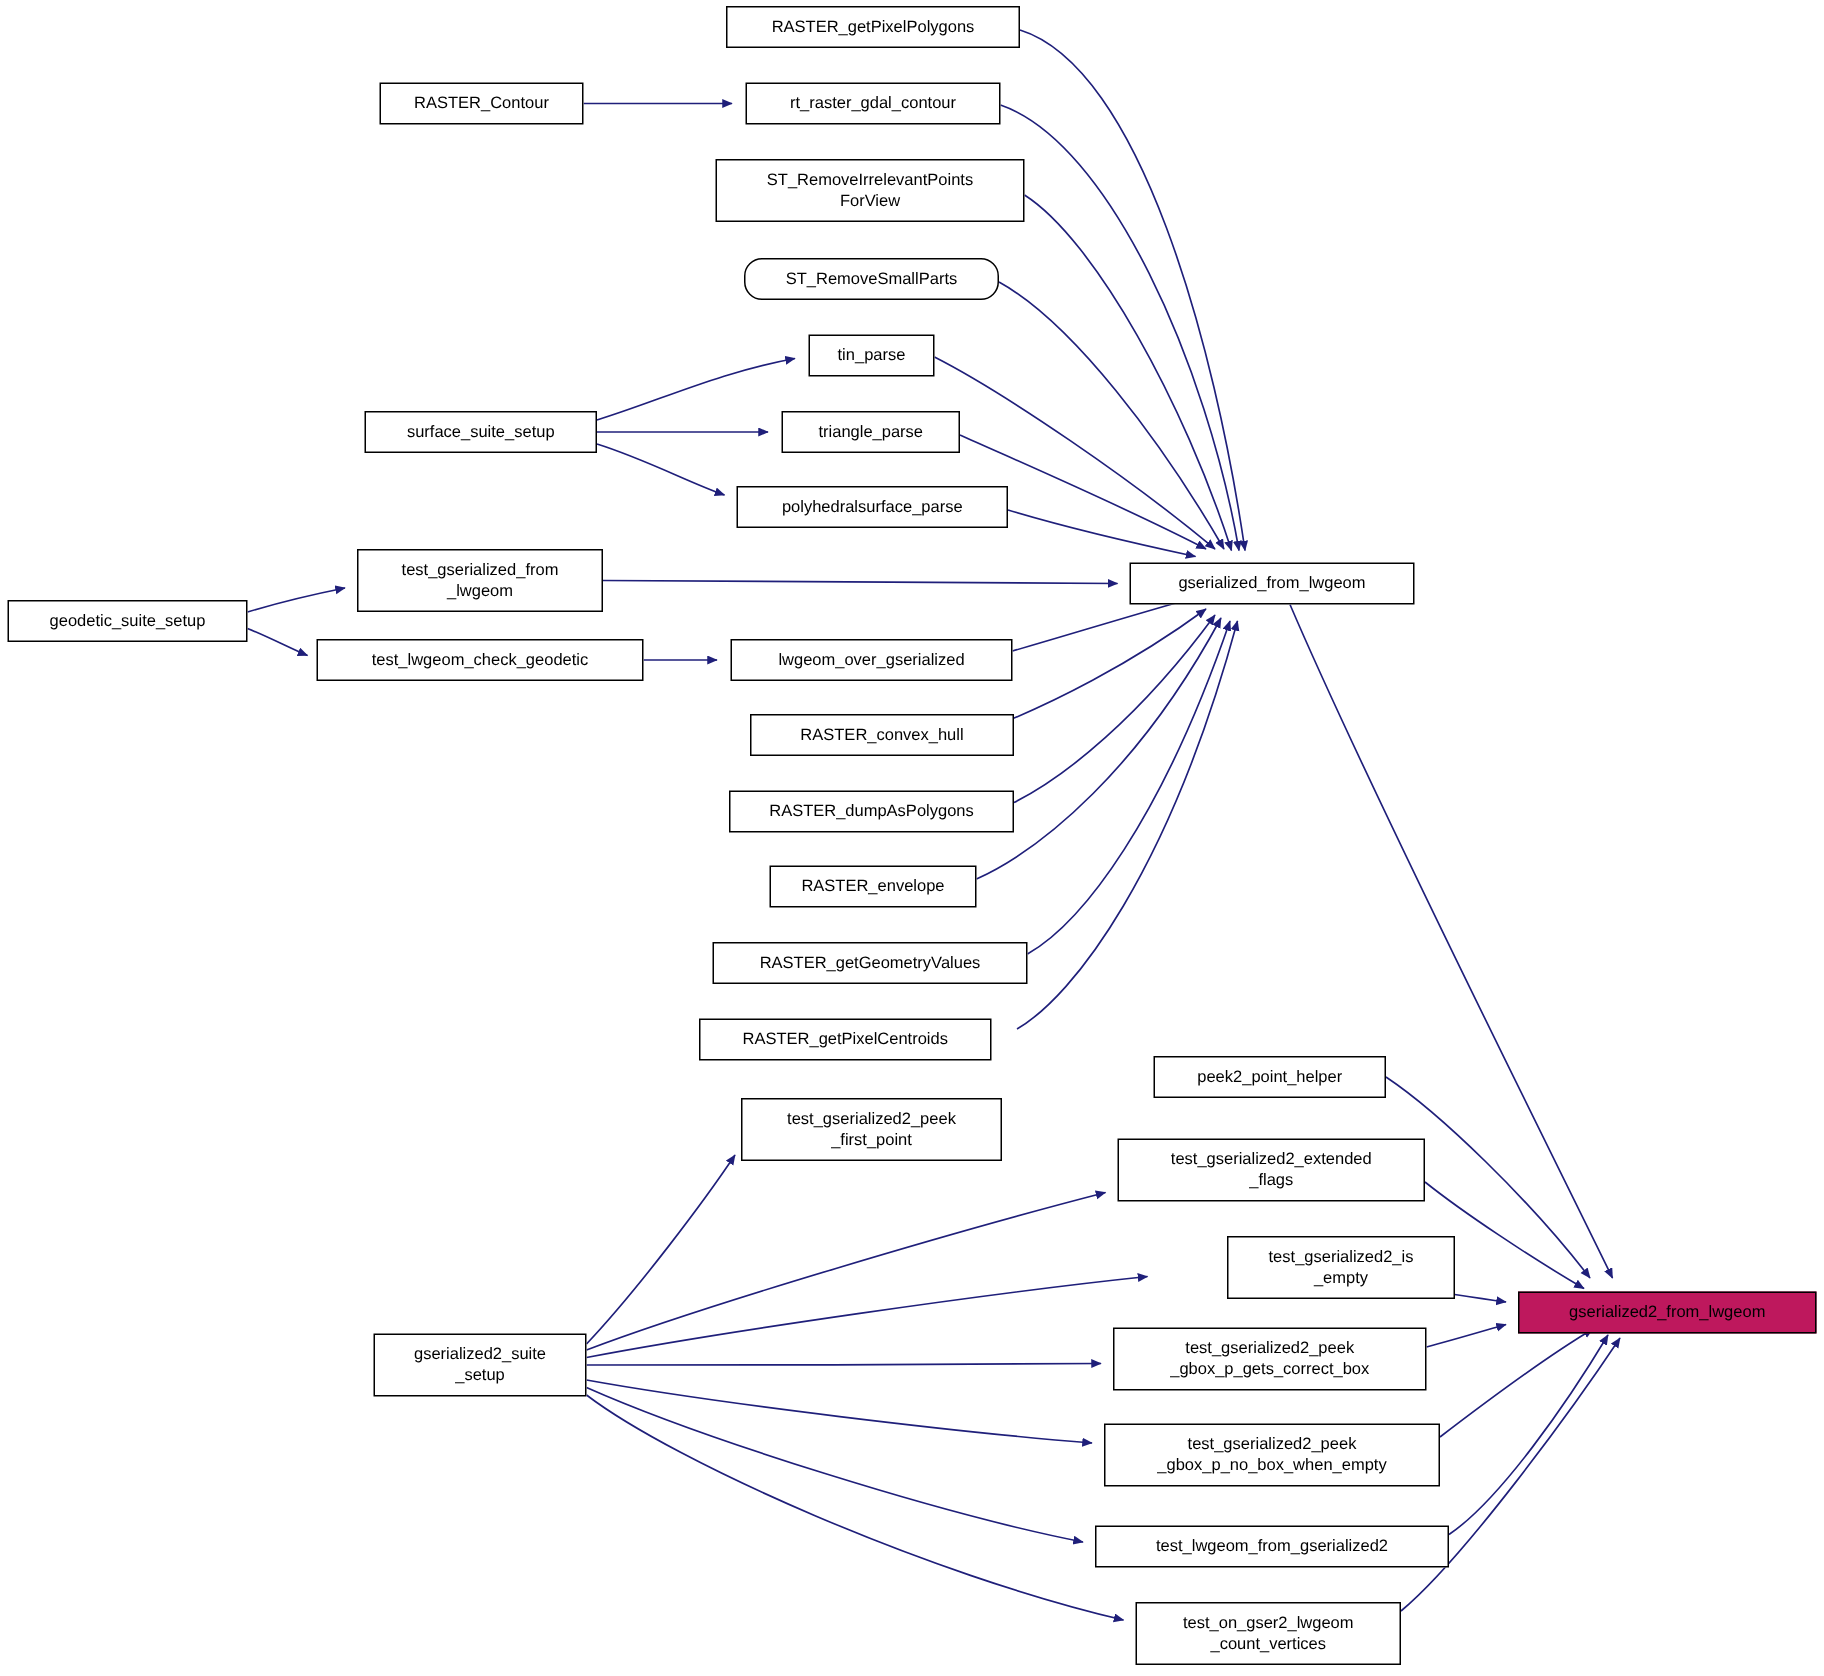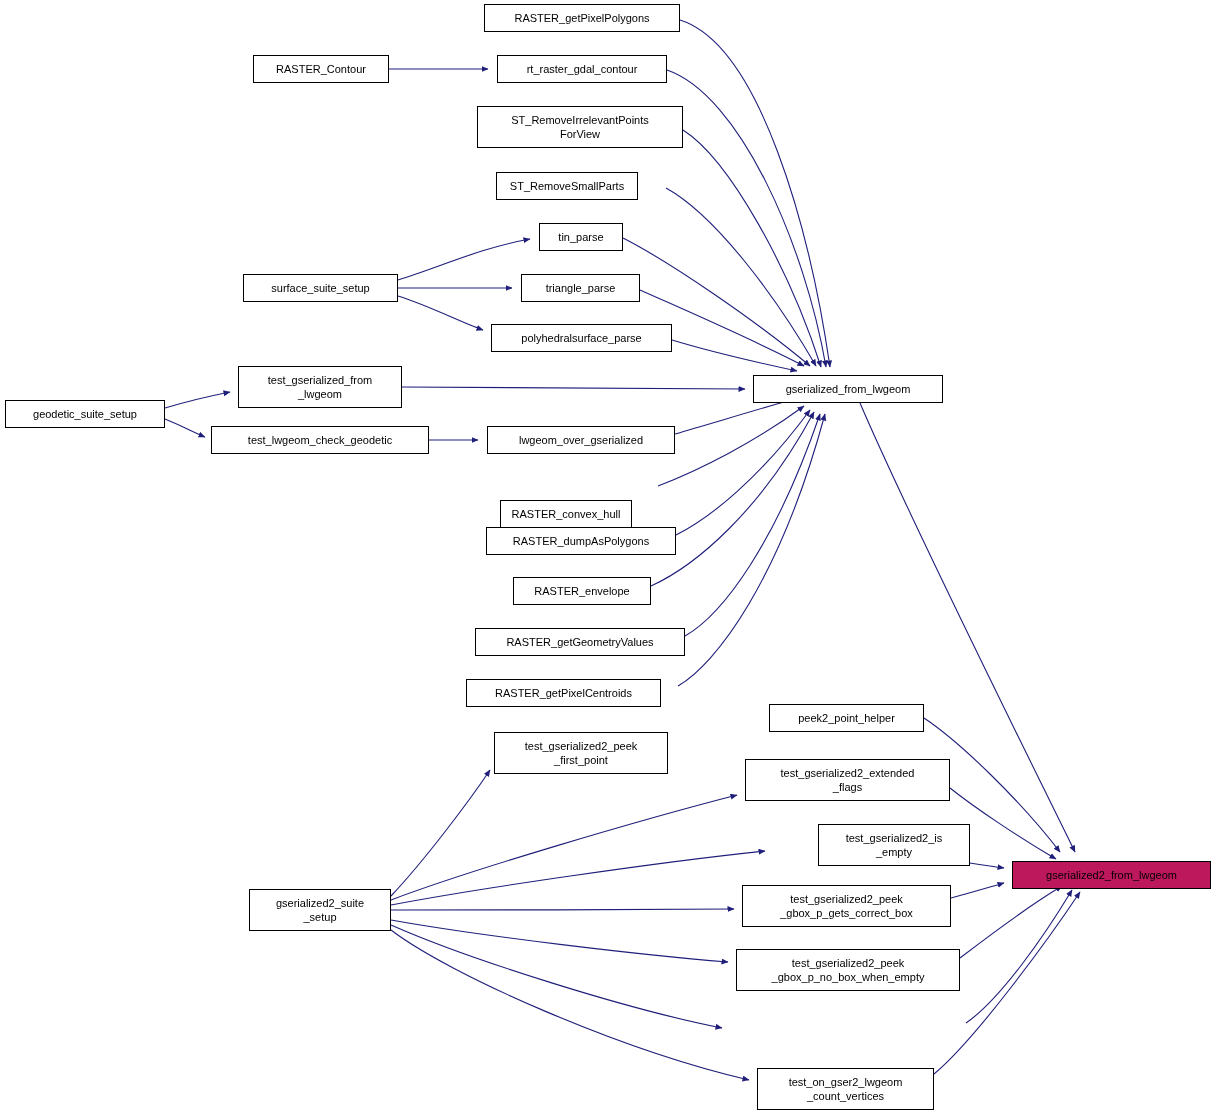--- a/index.html
+++ b/index.html
@@ -87,45 +87,46 @@
       <path d="M951,898 C970,893 990,887 1004,883" fill="none" stroke="#1f1f7a" stroke-width="1.1" marker-end="url(#arrowhead)"></path>
       <path d="M960,958 C990,935 1030,905 1062,886" fill="none" stroke="#1f1f7a" stroke-width="1.1" marker-end="url(#arrowhead)"></path>
       <path d="M966,1023 C1000,1000 1045,935 1072,890" fill="none" stroke="#1f1f7a" stroke-width="1.1" marker-end="url(#arrowhead)"></path>
       <path d="M934,1074 C975,1040 1048,940 1080,892" fill="none" stroke="#1f1f7a" stroke-width="1.1" marker-end="url(#arrowhead)"></path>
     </svg>
 <div class="node" style="left: 484px; top: 4px; width: 196px; height: 28px;">RASTER_getPixelPolygons</div>
     <div class="node" style="left: 253px; top: 55px; width: 136px; height: 28px;">RASTER_Contour</div>
     <div class="node" style="left: 497px; top: 55px; width: 170px; height: 28px;">rt_raster_gdal_contour</div>
     <div class="node" style="left: 477px; top: 106px; width: 206px; height: 42px;">ST_RemoveIrrelevantPoints
 ForView</div>
-    <div class="node" style="left: 496px; top: 172px; width: 142px; height: 28px;">ST_RemoveSmallParts</div>
+    <div class="node" style="left: 496px; top: 172px; width: 170px; height: 28px; border-radius: 12px;">ST_RemoveSmallParts</div>
     <div class="node" style="left: 539px; top: 223px; width: 84px; height: 28px;">tin_parse</div>
     <div class="node" style="left: 243px; top: 274px; width: 155px; height: 28px;">surface_suite_setup</div>
     <div class="node" style="left: 521px; top: 274px; width: 119px; height: 28px;">triangle_parse</div>
     <div class="node" style="left: 491px; top: 324px; width: 181px; height: 28px;">polyhedralsurface_parse</div>
     <div class="node" style="left: 238px; top: 366px; width: 164px; height: 42px;">test_gserialized_from
 _lwgeom</div>
     <div class="node" style="left: 753px; top: 375px; width: 190px; height: 28px;">gserialized_from_lwgeom</div>
     <div class="node" style="left: 5px; top: 400px; width: 160px; height: 28px;">geodetic_suite_setup</div>
     <div class="node" style="left: 211px; top: 426px; width: 218px; height: 28px;">test_lwgeom_check_geodetic</div>
     <div class="node" style="left: 487px; top: 426px; width: 188px; height: 28px;">lwgeom_over_gserialized</div>
-    <div class="node" style="left: 500px; top: 476px; width: 132px; height: 28px; margin-top: 24px;">RASTER_convex_hull</div>
+    <div class="node" style="left: 500px; top: 476px; width: 176px; height: 28px;">RASTER_convex_hull</div>
     <div class="node" style="left: 486px; top: 527px; width: 190px; height: 28px;">RASTER_dumpAsPolygons</div>
     <div class="node" style="left: 513px; top: 577px; width: 138px; height: 28px;">RASTER_envelope</div>
     <div class="node" style="left: 475px; top: 628px; width: 210px; height: 28px;">RASTER_getGeometryValues</div>
     <div class="node" style="left: 466px; top: 679px; width: 195px; height: 28px;">RASTER_getPixelCentroids</div>
     <div class="node" style="left: 769px; top: 704px; width: 155px; height: 28px;">peek2_point_helper</div>
     <div class="node" style="left: 494px; top: 732px; width: 174px; height: 42px;">test_gserialized2_peek
 _first_point</div>
     <div class="node" style="left: 745px; top: 759px; width: 205px; height: 42px;">test_gserialized2_extended
 _flags</div>
     <div class="node" style="left: 773px; top: 824px; width: 152px; height: 42px; margin-left: 45px;">test_gserialized2_is
 _empty</div>
     <div class="node highlight" style="left: 1012px; top: 861px; width: 199px; height: 28px;">gserialized2_from_lwgeom</div>
     <div class="node" style="left: 742px; top: 885px; width: 209px; height: 42px;">test_gserialized2_peek
 _gbox_p_gets_correct_box</div>
     <div class="node" style="left: 249px; top: 889px; width: 142px; height: 42px;">gserialized2_suite
 _setup</div>
     <div class="node" style="left: 736px; top: 949px; width: 224px; height: 42px;">test_gserialized2_peek
 _gbox_p_no_box_when_empty</div>
+    <div class="node" style="left: 730px; top: 1017px; width: 236px; height: 28px;">test_lwgeom_from_gserialized2</div>
     <div class="node" style="left: 757px; top: 1068px; width: 177px; height: 42px;">test_on_gser2_lwgeom
 _count_vertices</div>
   </div>
 
 </body></html>

